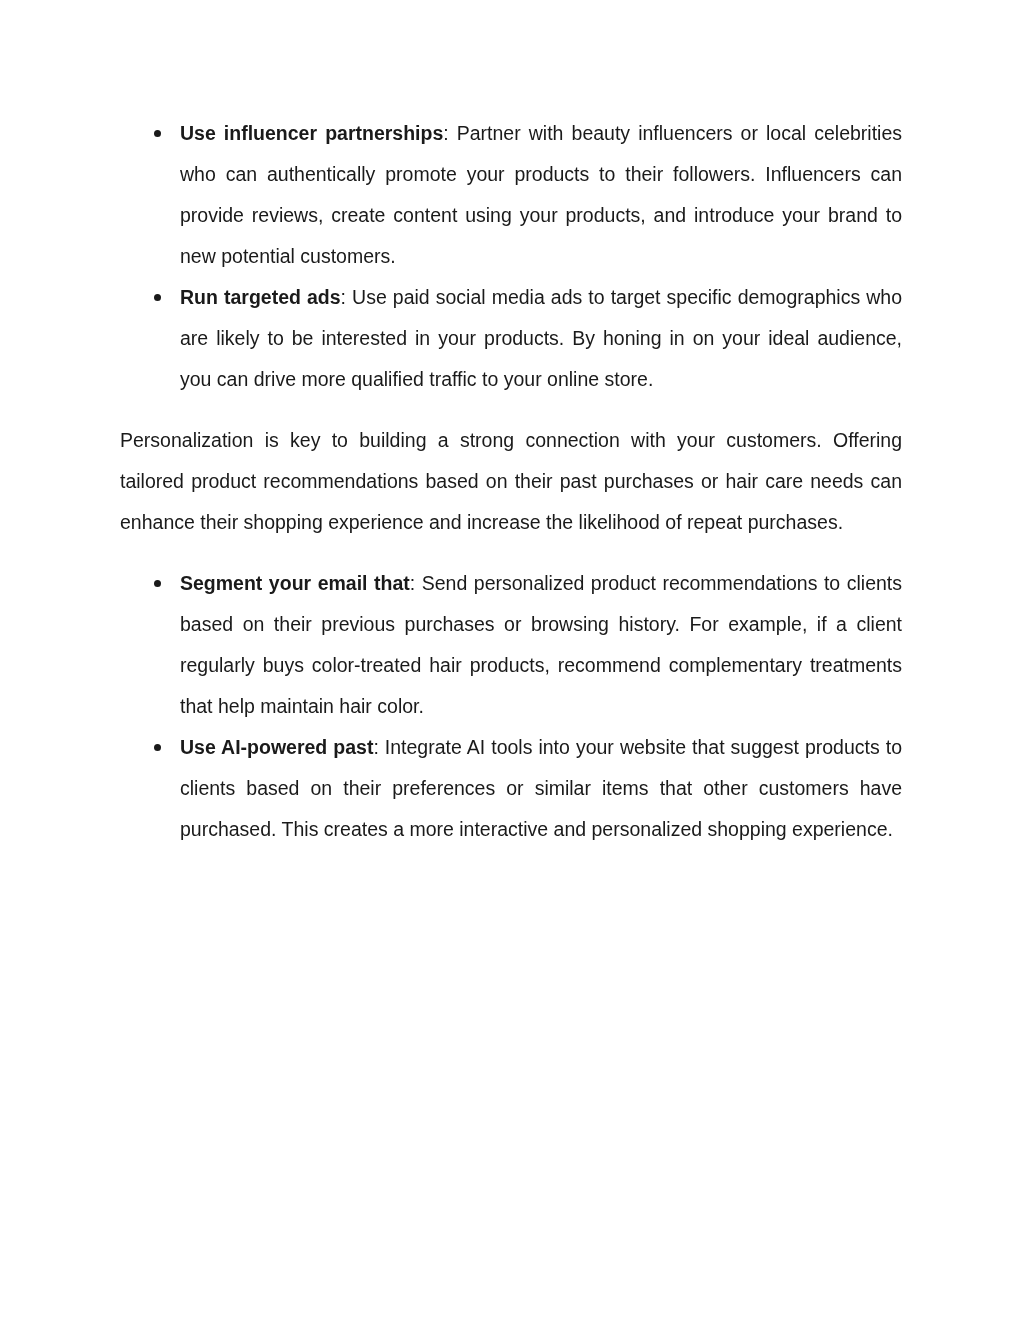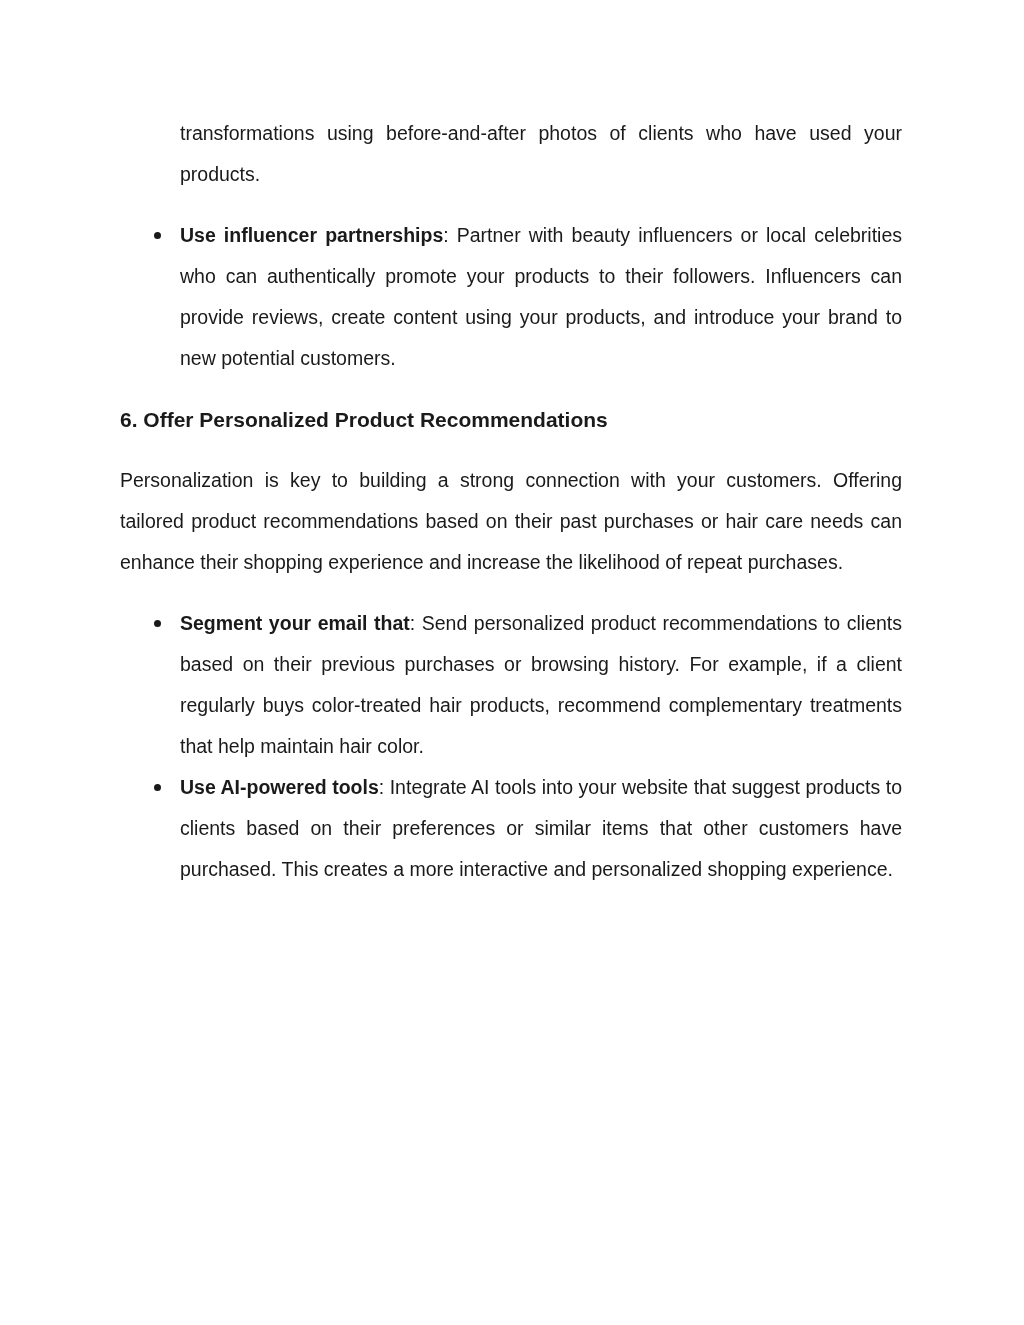--- a/index.html
+++ b/index.html
@@ -57,29 +57,28 @@
   }
   .bold-lead {
     font-weight: bold;
   }
 </style>
 </head>
 <body>
 
 <div class="page">
 
-  <p class="doc-paragraph body-text indented"><span>transformations using before-and-after photos of clients who have used your products.</span></p>
 
   <ul class="doc-list body-text">
     <li><span class="bold-lead">Use influencer partnerships</span><span>: Partner with beauty influencers or local celebrities who can authentically promote your products to their followers. Influencers can provide reviews, create content using your products, and introduce your brand to new potential customers.</span></li>
+    <li><span class="bold-lead">Run targeted ads</span><span>: Use paid social media ads to target specific demographics who are likely to be interested in your products. By honing in on your ideal audience, you can drive more qualified traffic to your online store.</span></li>
   </ul>
 
 
-  <h3 class="doc-heading">6. Offer Personalized Product Recommendations</h3>
 
   <p class="doc-paragraph body-text"><span>Personalization is key to building a strong connection with your customers. Offering tailored product recommendations based on their past purchases or hair care needs can enhance their shopping experience and increase the likelihood of repeat purchases.</span></p>
 
   <ul class="doc-list body-text">
     <li><span class="bold-lead">Segment your email that</span><span>: Send personalized product recommendations to clients based on their previous purchases or browsing history. For example, if a client regularly buys color-treated hair products, recommend complementary treatments that help maintain hair color.</span></li>
-    <li><span class="bold-lead">Use AI-powered tools</span><span>: Integrate AI tools into your website that suggest products to clients based on their preferences or similar items that other customers have purchased. This creates a more interactive and personalized shopping experience.</span></li>
+    <li><span class="bold-lead">Use AI-powered past</span><span>: Integrate AI tools into your website that suggest products to clients based on their preferences or similar items that other customers have purchased. This creates a more interactive and personalized shopping experience.</span></li>
   </ul>
 
 </div>
 
 </body></html>

